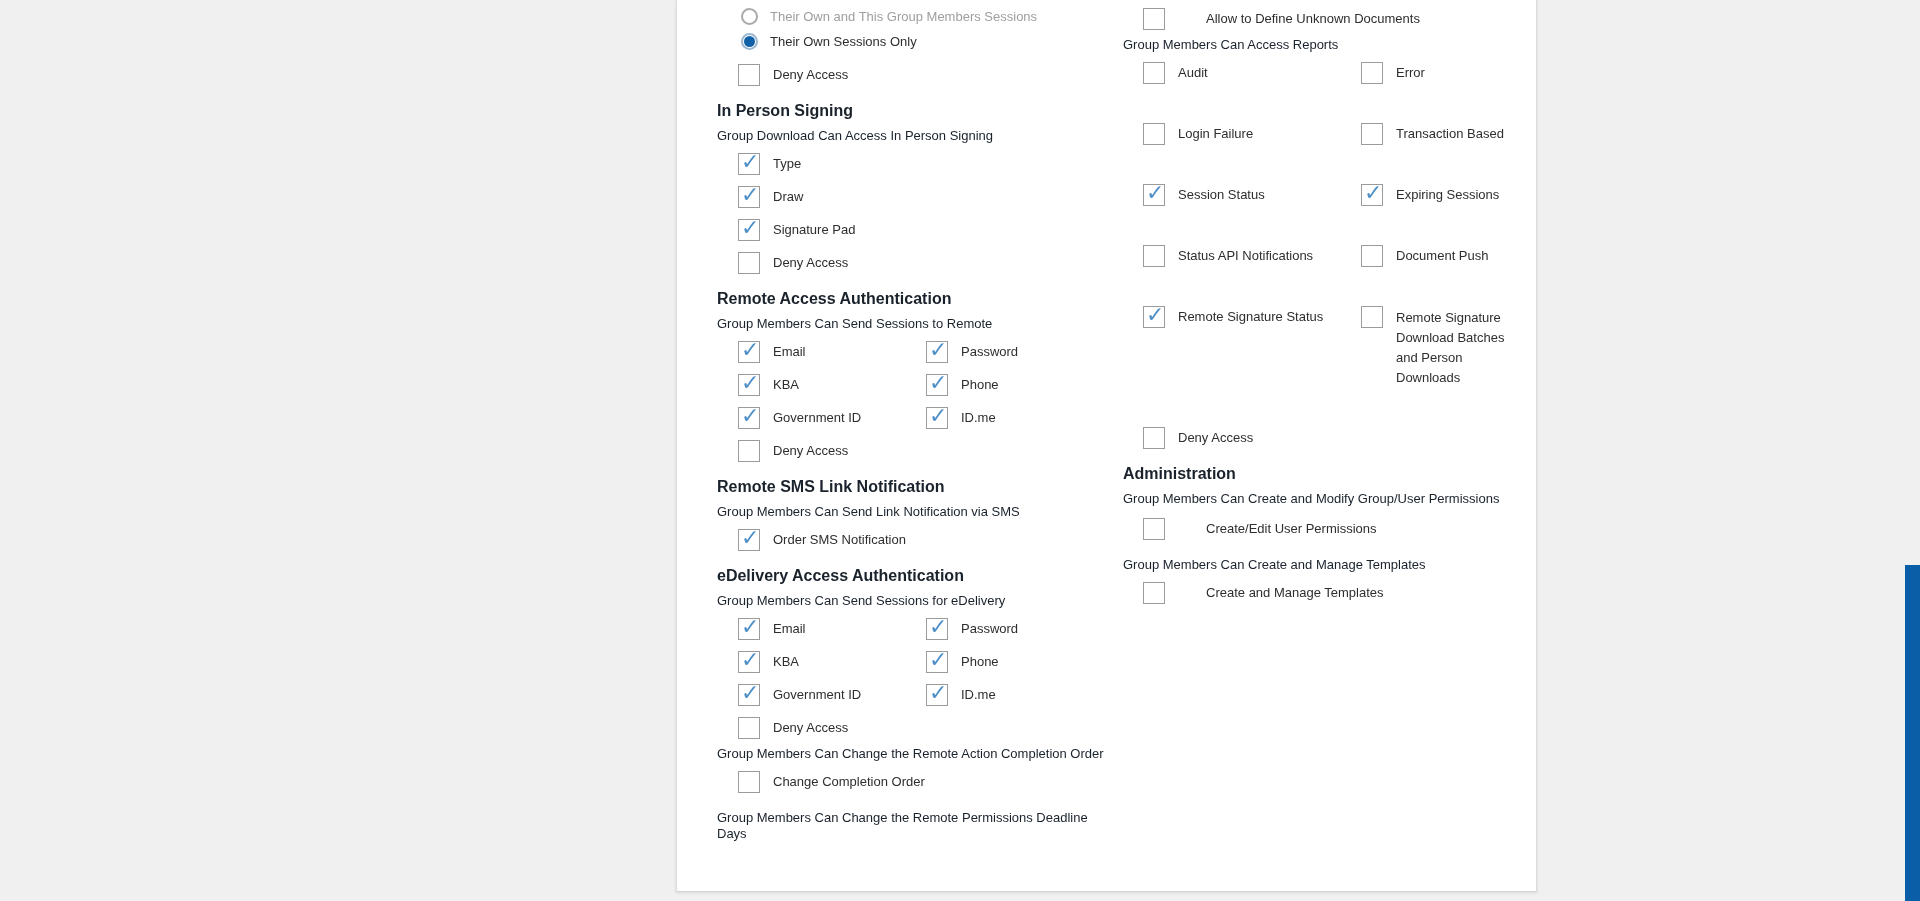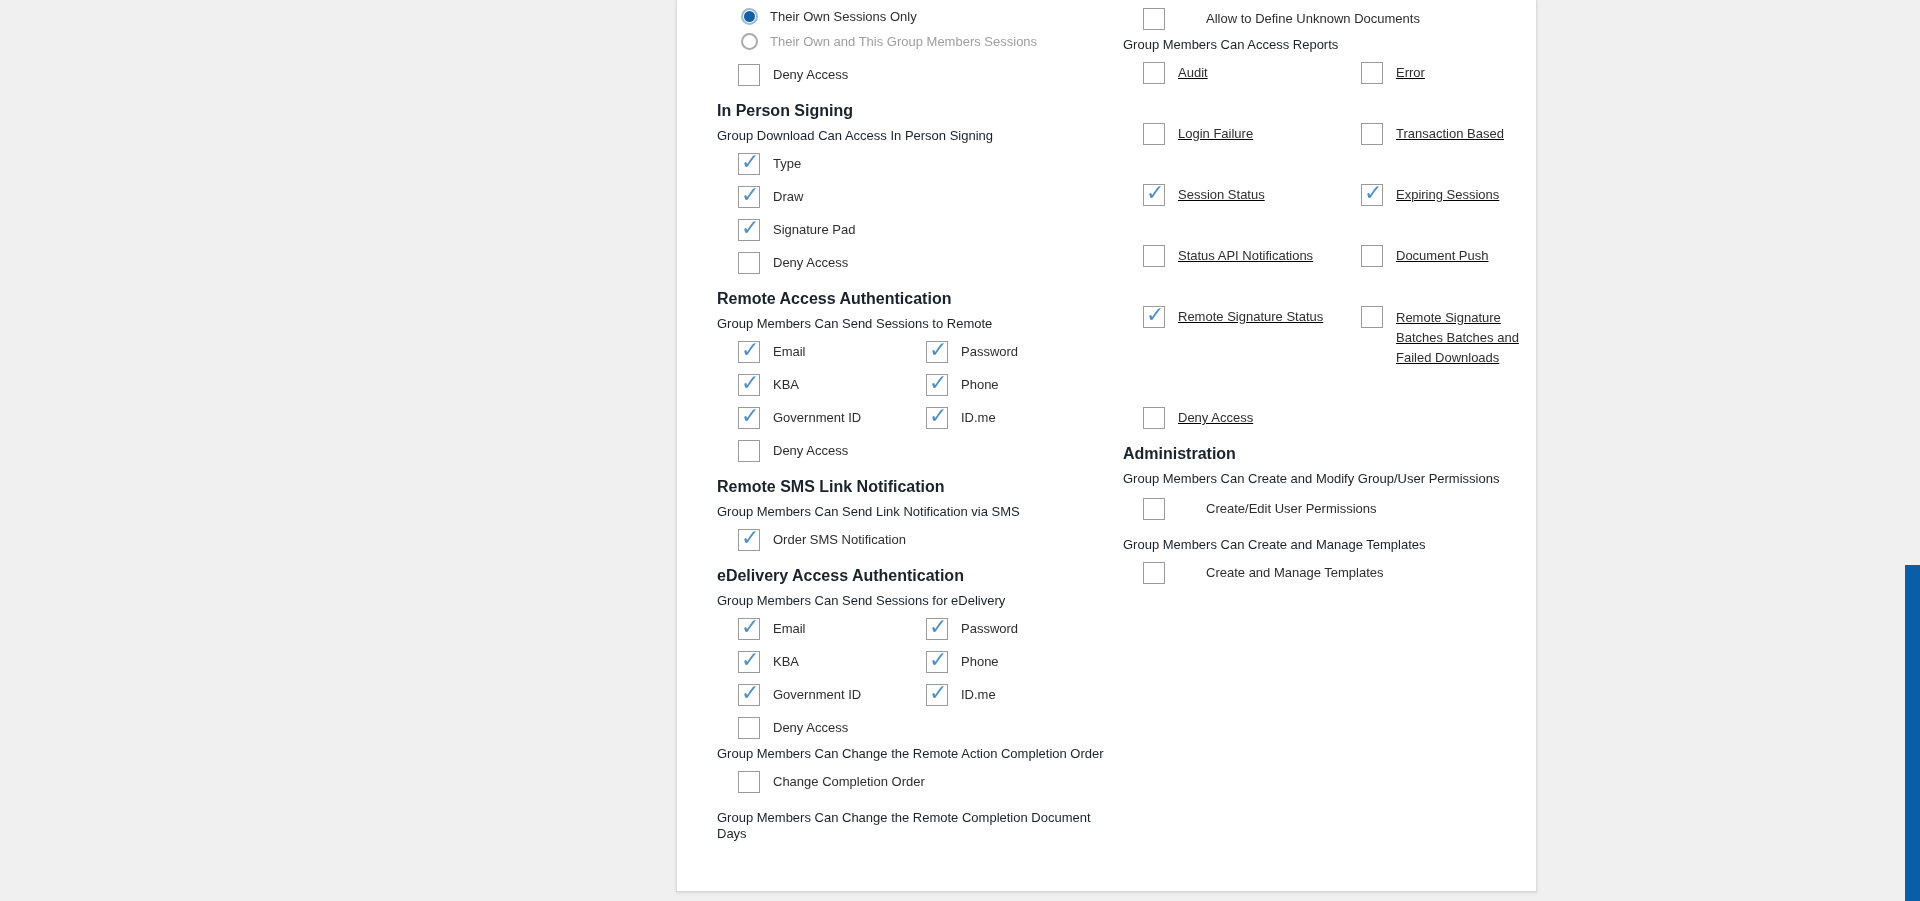--- a/index.html
+++ b/index.html
@@ -38,21 +38,21 @@
     display:none;position:absolute;left:2px;top:-5px;
     font-size:22px;line-height:26px;color:#4d8fc6;font-weight:400;
   }
   .cb[data-checked="true"] .check{display:block;}
   .lbl{margin-left:13px;font-size:13px;color:#2e2e2e;line-height:16px;}
   .wrap{max-width:158px;line-height:20px;margin-top:2px;}
 
   
   .grid2{display:grid;grid-template-columns:188px auto;}
   .grid2.ind-l{margin-left:21px;}
-  .grid2.ind-r{margin-left:20px;grid-template-columns:190px auto;text-decoration:underline;}
+  .grid2.ind-r{margin-left:20px;grid-template-columns:190px auto;}
   .grid2 .row{margin-left:0;}
   .cell-empty{height:0;}
 
   
   .radio-group{padding-top:6px;}
   .radio-row{display:flex;align-items:center;height:20px;margin-left:24px;margin-bottom:5px;cursor:pointer;}
   .radio{
     width:17px;height:17px;box-sizing:border-box;border-radius:50%;
     border:2px solid #ababab;background:#fff;position:relative;flex:none;
   }
@@ -73,26 +73,26 @@
 </style>
 </head>
 <body>
 
 <div class="panel">
 
   <div class="col col-left">
 
     <div class="radio-group">
       <div class="radio-row">
+        <span class="radio" data-checked="false"></span>
+        <span class="rlbl">Their Own and This Group Members Sessions</span>
+      </div>
+      <div class="radio-row">
         <span class="radio" data-checked="true"></span>
         <span class="rlbl">Their Own Sessions Only</span>
-      </div>
-      <div class="radio-row">
-        <span class="radio" data-checked="false"></span>
-        <span class="rlbl">Their Own and This Group Members Sessions</span>
       </div>
     </div>
 
     <div class="row ind-l gap-sm">
       <span class="cb" data-checked="false"></span>
       <span class="lbl">Deny Access</span>
     </div>
 
     <div class="stitle">In Person Signing</div>
     <div class="ssub">Group Download Can Access In Person Signing</div>
@@ -224,21 +224,21 @@
       <div class="cell-empty"></div>
     </div>
 
     <div class="ssub">Group Members Can Change the Remote Action Completion Order</div>
 
     <div class="row ind-l first">
       <span class="cb" data-checked="false"></span>
       <span class="lbl">Change Completion Order</span>
     </div>
 
-    <div class="ssub gap-md">Group Members Can Change the Remote Completion Document Days</div>
+    <div class="ssub gap-md">Group Members Can Change the Remote Permissions Deadline Days</div>
 
   </div>
 
   <div class="col col-right">
 
     <div class="row ind-r" style="margin-top:8px;">
       <span class="cb" data-checked="false"></span>
       <span class="lbl">Allow to Define Unknown Documents</span>
     </div>
 
@@ -282,21 +282,21 @@
         <span class="lbl">Document Push</span>
       </div>
       <div class="row">
         <span class="cb" data-checked="true">
             <span class="check">✓</span>
           </span>
         <span class="lbl">Remote Signature Status</span>
       </div>
       <div class="row top">
         <span class="cb" data-checked="false"></span>
-        <span class="lbl wrap">Remote Signature Batches Batches and Failed Downloads</span>
+        <span class="lbl wrap">Remote Signature Download Batches and Person Downloads</span>
       </div>
       <div class="row">
         <span class="cb" data-checked="false"></span>
         <span class="lbl">Deny Access</span>
       </div>
       <div class="cell-empty"></div>
     </div>
 
     <div class="stitle">Administration</div>
     <div class="ssub">Group Members Can Create and Modify Group/User Permissions</div>

